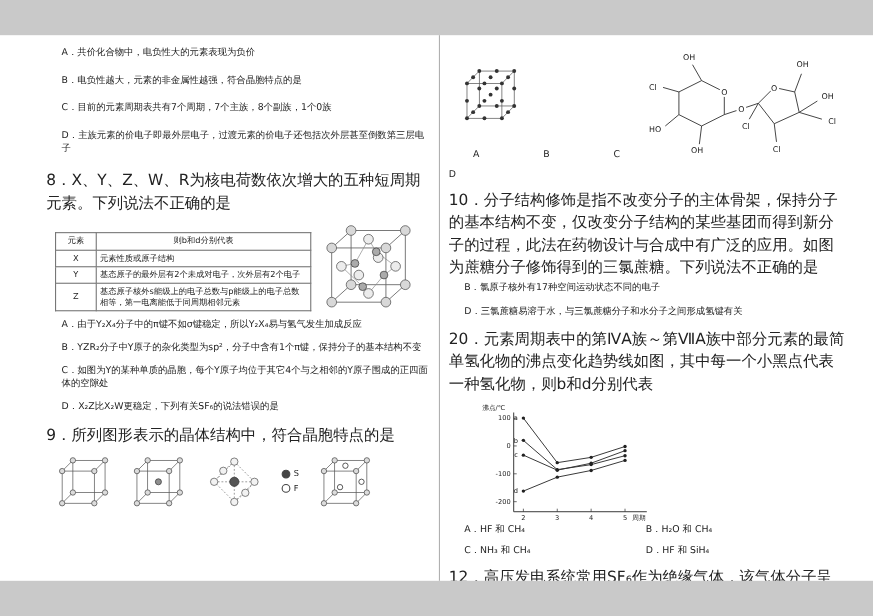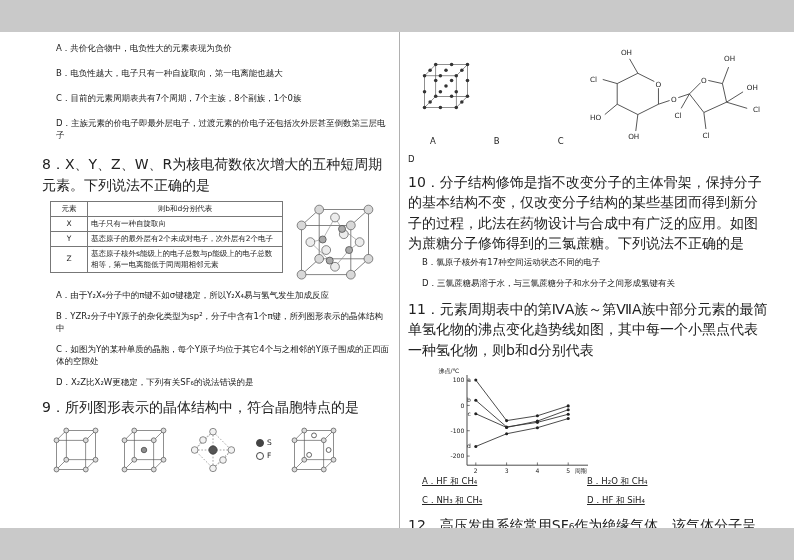--- a/index.html
+++ b/index.html
@@ -10,62 +10,62 @@
   .col-right{flex:1;padding:8px 26px 4px 8px;}
   p{margin:0;}
   .stem{font-size:14px;line-height:1.45;margin:4px 0 4px 0;}
   .opt{font-size:8.5px;line-height:1.4;margin:3px 0 9px 14px;}
   .opt-q7{margin-bottom:13px;}
   table.el{border-collapse:collapse;font-size:7.5px;color:#222;margin:2px 0 4px 8px;}
   table.el th,table.el td{border:1px solid #777;padding:2px 3px;line-height:1.35;}
   table.el th{font-weight:normal;background:#fff;text-align:center;}
   table.el td.sym{width:30px;text-align:center;}
   table.el td.desc,table.el th.desc{width:188px;}
-  .figrow{display:flex;gap:8px;align-items:flex-start;}
+  .figrow{display:flex;gap:8px;align-items:flex-end;}
   .crystal-row{display:flex;gap:16px;align-items:center;margin:6px 0 0 8px;}
   .legend{font-size:7.5px;line-height:1.7;}
   .legend .dot{display:inline-block;width:6px;height:6px;border-radius:50%;border:1px solid #444;margin-right:3px;vertical-align:middle;}
   .legend .dark{background:#444;}
   .legend .light{background:#fff;}
   .fig-top{position:relative;height:128px;margin-bottom:2px;}
   .fig-top .cube{position:absolute;left:10px;top:14px;}
   .fig-top .mol{position:absolute;right:-6px;top:0;}
   .abc{position:absolute;left:0;top:96px;width:230px;display:flex;font-size:8.5px;}
   .abc span{display:inline-block;}
   .abc .la{margin-left:22px;} .abc .lb{margin-left:58px;} .abc .lc{margin-left:58px;}
   .d-label{position:absolute;left:0;top:114px;font-size:8.5px;}
   .chart-wrap{margin:2px 0 2px 26px;}
-  .opt-grid{display:grid;grid-template-columns:165px 1fr;font-size:8.5px;row-gap:7px;margin:2px 0 8px 14px;text-decoration:underline;}
+  .opt-grid{display:grid;grid-template-columns:165px 1fr;font-size:8.5px;row-gap:7px;margin:2px 0 8px 14px;}
   svg{display:block;}
   svg text{font-family:"DejaVu Sans","Liberation Sans",sans-serif;}
 </style>
 </head>
 <body>
 
 <div class="screen">
   <div class="sheet">
 
     <div class="col col-left">
       <p class="opt opt-q7">A．共价化合物中，电负性大的元素表现为负价</p>
-      <p class="opt opt-q7">B．电负性越大，电子只有一种自旋取向，第一电离能也越大</p>
+      <p class="opt opt-q7">B．电负性越大，元素的非金属性越强，符合晶胞特点的是</p>
       <p class="opt opt-q7">C．目前的元素周期表共有7个周期，7个主族，8个副族，1个0族</p>
       <p class="opt opt-q7">D．主族元素的价电子即最外层电子，过渡元素的价电子还包括次外层甚至倒数第三层电子</p>
 
       <p class="stem">8．X、Y、Z、W、R为核电荷数依次增大的五种短周期元素。下列说法不正确的是</p>
 
       <div class="figrow">
         <table class="el">
           <tbody>
               <tr>
             <th>元素</th>
             <th class="desc">则b和d分别代表</th>
           </tr>
           <tr>
             <td class="sym">X</td>
-            <td class="desc">电子只有一种自旋取向</td>
+            <td class="desc">元素性质或原子结构</td>
           </tr>
           <tr>
             <td class="sym">Y</td>
             <td class="desc">基态原子的最外层有2个未成对电子，次外层有2个电子</td>
           </tr>
           <tr>
             <td class="sym">Z</td>
             <td class="desc">基态原子核外s能级上的电子总数与p能级上的电子总数相等，第一电离能低于同周期相邻元素</td>
           </tr>
         </tbody>
@@ -111,21 +111,21 @@
           <g fill="#aaaaaa" stroke="#444" stroke-width="0.8">
             <circle cx="36" cy="46" r="4"></circle>
               <circle cx="58" cy="34" r="4"></circle>
             <circle cx="44" cy="70" r="4"></circle>
               <circle cx="66" cy="58" r="4"></circle>
           </g>
         </svg>
       </div>
 
       <p class="opt">A．由于Y₂X₄分子中的π键不如σ键稳定，所以Y₂X₄易与氢气发生加成反应</p>
-      <p class="opt">B．YZR₂分子中Y原子的杂化类型为sp²，分子中含有1个π键，所列图形表示的晶体结构中</p>
+      <p class="opt">B．YZR₂分子中Y原子的杂化类型为sp²，分子中含有1个π键，保持分子的基本结构不变</p>
       <p class="opt">C．如图为Y的某种单质的晶胞，每个Y原子均位于其它4个与之相邻的Y原子围成的正四面体的空隙处</p>
       <p class="opt">D．X₂Z比X₂W更稳定，下列有关SF₆的说法错误的是</p>
 
       <p class="stem">9．所列图形表示的晶体结构中，符合晶胞特点的是</p>
 
       <div class="crystal-row">
 
         <svg width="52" height="52" viewBox="0 0 64 64">
           <g stroke="#555" stroke-width="0.8" fill="none">
             <rect x="8" y="20" width="36" height="36"></rect>
@@ -307,21 +307,21 @@
           <span class="lb">B</span>
           <span class="lc">C</span>
         </div>
         <p class="d-label">D</p>
       </div>
 
       <p class="stem">10．分子结构修饰是指不改变分子的主体骨架，保持分子的基本结构不变，仅改变分子结构的某些基团而得到新分子的过程，此法在药物设计与合成中有广泛的应用。如图为蔗糖分子修饰得到的三氯蔗糖。下列说法不正确的是</p>
       <p class="opt">B．氯原子核外有17种空间运动状态不同的电子</p>
       <p class="opt">D．三氯蔗糖易溶于水，与三氯蔗糖分子和水分子之间形成氢键有关</p>
 
-      <p class="stem">11．元素周期表中的第ⅣA族～第ⅦA族中部分元素的最简单氢化物的沸点变化趋势线如图，其中每一个小黑点代表一种氢化物，则b和d分别代表</p>
+      <p class="stem">20．元素周期表中的第ⅣA族～第ⅦA族中部分元素的最简单氢化物的沸点变化趋势线如图，其中每一个小黑点代表一种氢化物，则b和d分别代表</p>
 
       <div class="chart-wrap">
         <svg id="bp-chart" width="176" height="110" viewBox="0 0 160 100">
             <line x1="30" y1="10" x2="30" y2="92" stroke="#333" stroke-width="0.8"></line>
             <line x1="30" y1="92" x2="140" y2="92" stroke="#333" stroke-width="0.8"></line>
             <text x="4" y="8" text-anchor="start" font-size="5.5" fill="#222">沸点/℃</text>
             <text x="27.5" y="16.606060606060606" text-anchor="end" font-size="5.5" fill="#222">100</text>
             <line x1="30" y1="14.606060606060606" x2="32.5" y2="14.606060606060606" stroke="#333" stroke-width="0.6"></line>
             <text x="27.5" y="39.63636363636364" text-anchor="end" font-size="5.5" fill="#222">0</text>
             <line x1="30" y1="37.63636363636364" x2="32.5" y2="37.63636363636364" stroke="#333" stroke-width="0.6"></line>

